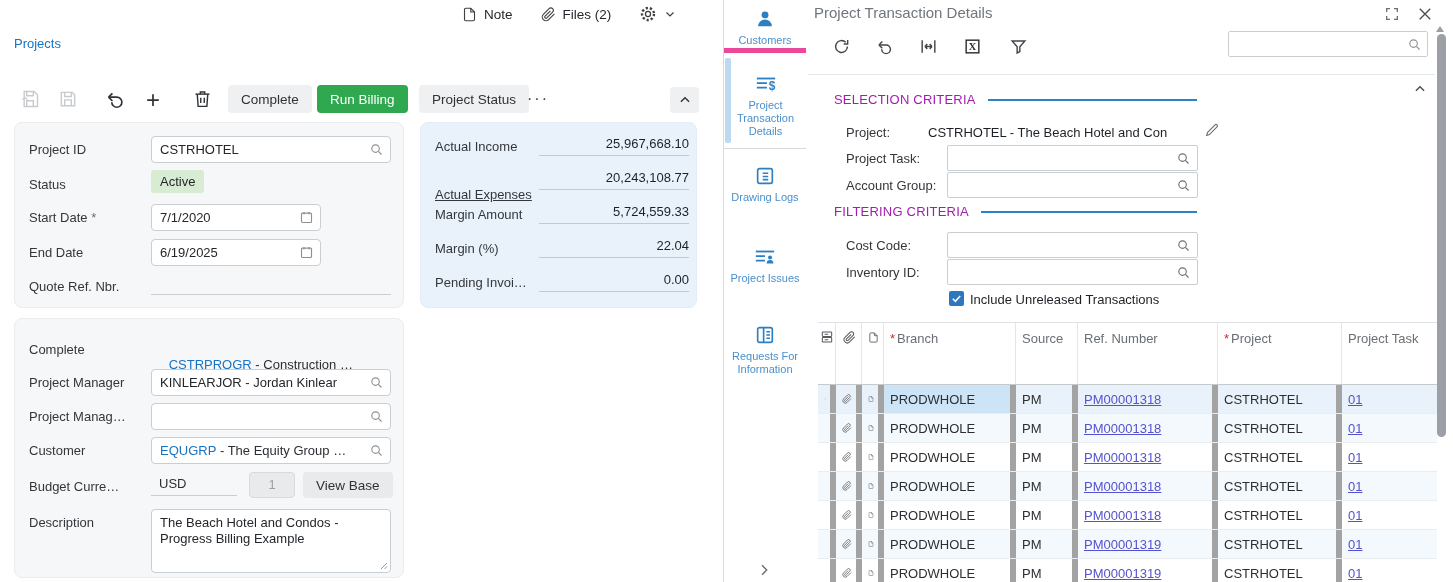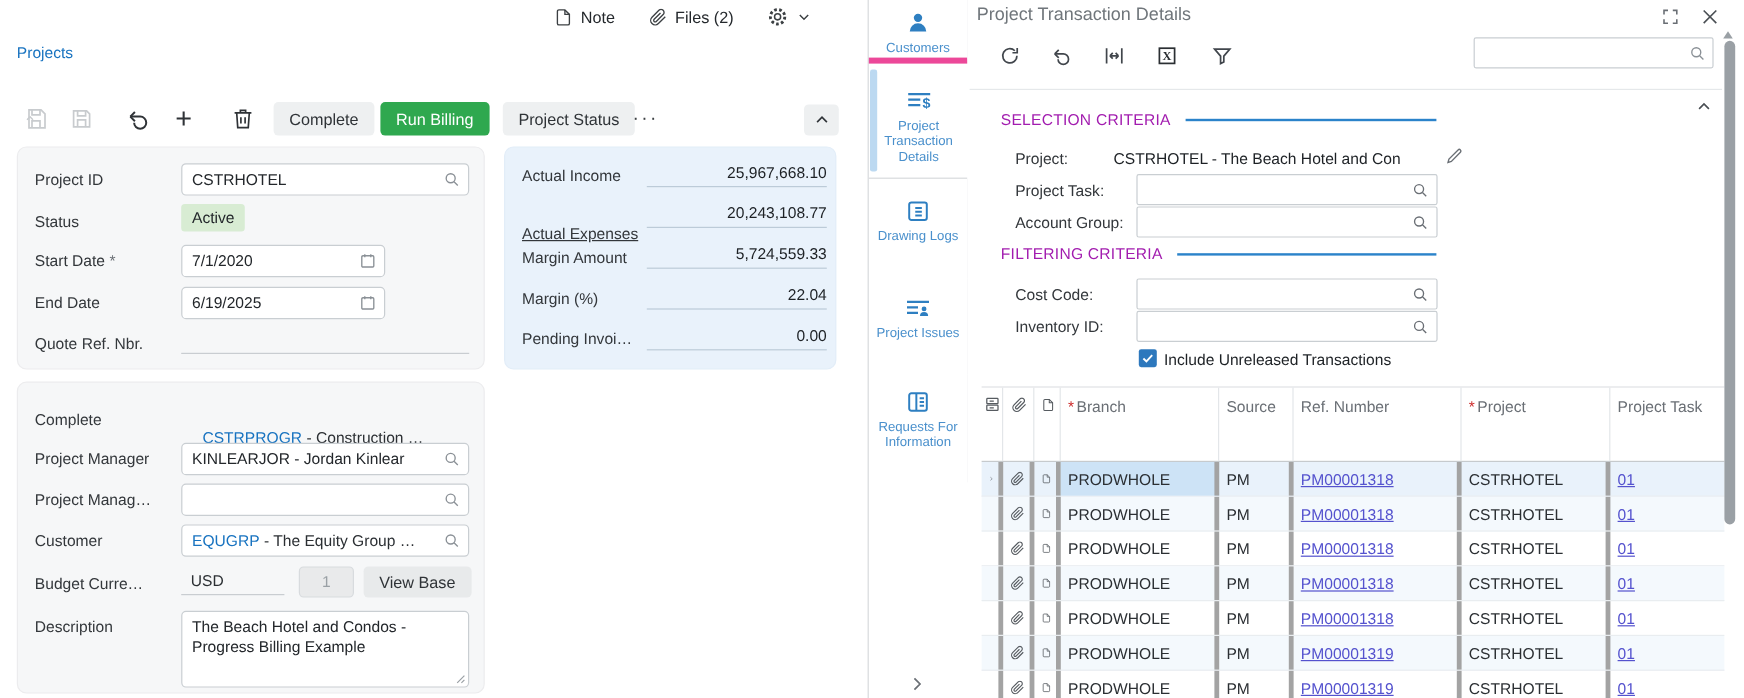--- a/index.html
+++ b/index.html
@@ -52,21 +52,21 @@
   .pinp { width:100%; height:26px; border:1px solid #c9ced2; border-radius:2px; background:#fff;
           font:13px "Liberation Sans", sans-serif; padding:0 26px 0 8px; outline:none; }
   .checkbox { position:absolute; width:15px; height:15px; background:#2d78bd; border-radius:2px;
               display:flex; align-items:center; justify-content:center; cursor:pointer; }
 
   
   #grid { position:absolute; left:12px; top:322px; width:619px; }
   .ghead { display:flex; height:63px; border-top:1px solid #dfe2e5; border-bottom:1px solid #c6cacd; background:#fff; }
   .hc { border-right:1px solid #e3e6e9; padding:8px 4px 0 6px; color:#6a6f75; font-size:13px; display:flex; align-items:flex-start; }
   .grow { display:flex; height:29px; border-bottom:1px solid #e9edf0; align-items:stretch; }
-  .gc { border-right:4px solid #a3a3a3; display:flex; align-items:center; padding:0 4px 0 6px; white-space:nowrap; overflow:hidden; }
+  .gc { border-right:6px solid #a3a3a3; display:flex; align-items:center; padding:0 4px 0 6px; white-space:nowrap; overflow:hidden; }
   .grow.alt { background:#f4f9fd; }
   .grow.sel { background:#e9f2fb; }
   .gc.selcell { background:#cde3f6; }
   .glink { color:#5452ce; text-decoration:underline; cursor:pointer; }
   .req { color:#cc2a2a; margin-right:2px; }
   .c0{width:18px;} .c1{width:26px; justify-content:center;} .c2{width:22px; justify-content:center;}
   .c3{width:132px;} .c4{width:62px;} .c5{width:140px;} .c6{width:124px;} .c7{width:95px; border-right:none;}
 
   
   .vthumb { position:absolute; right:7px; top:34px; width:9px; height:403px; background:#9aa0a5; border-radius:5px; }

